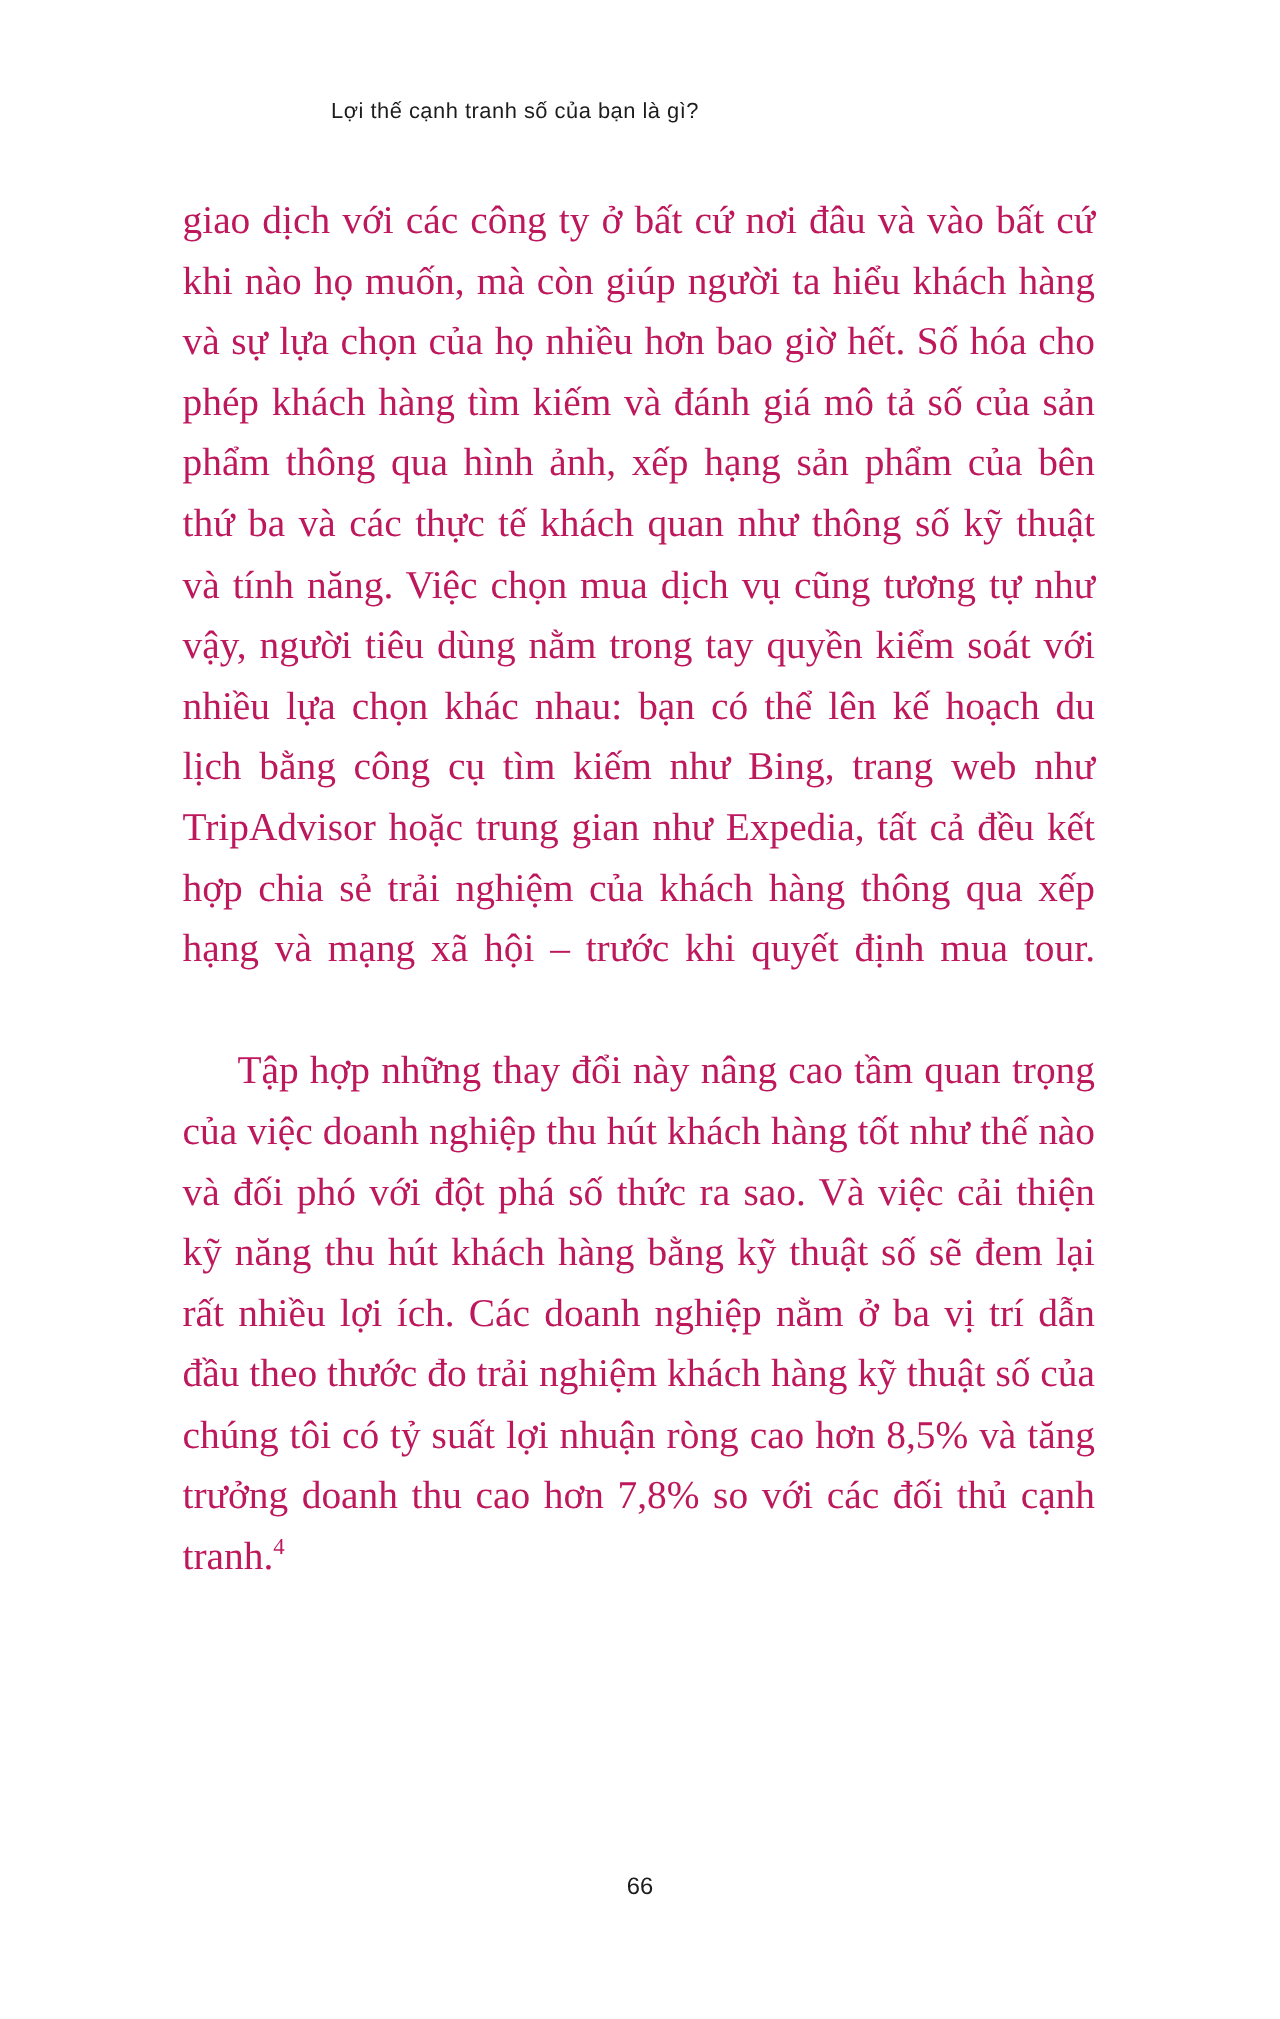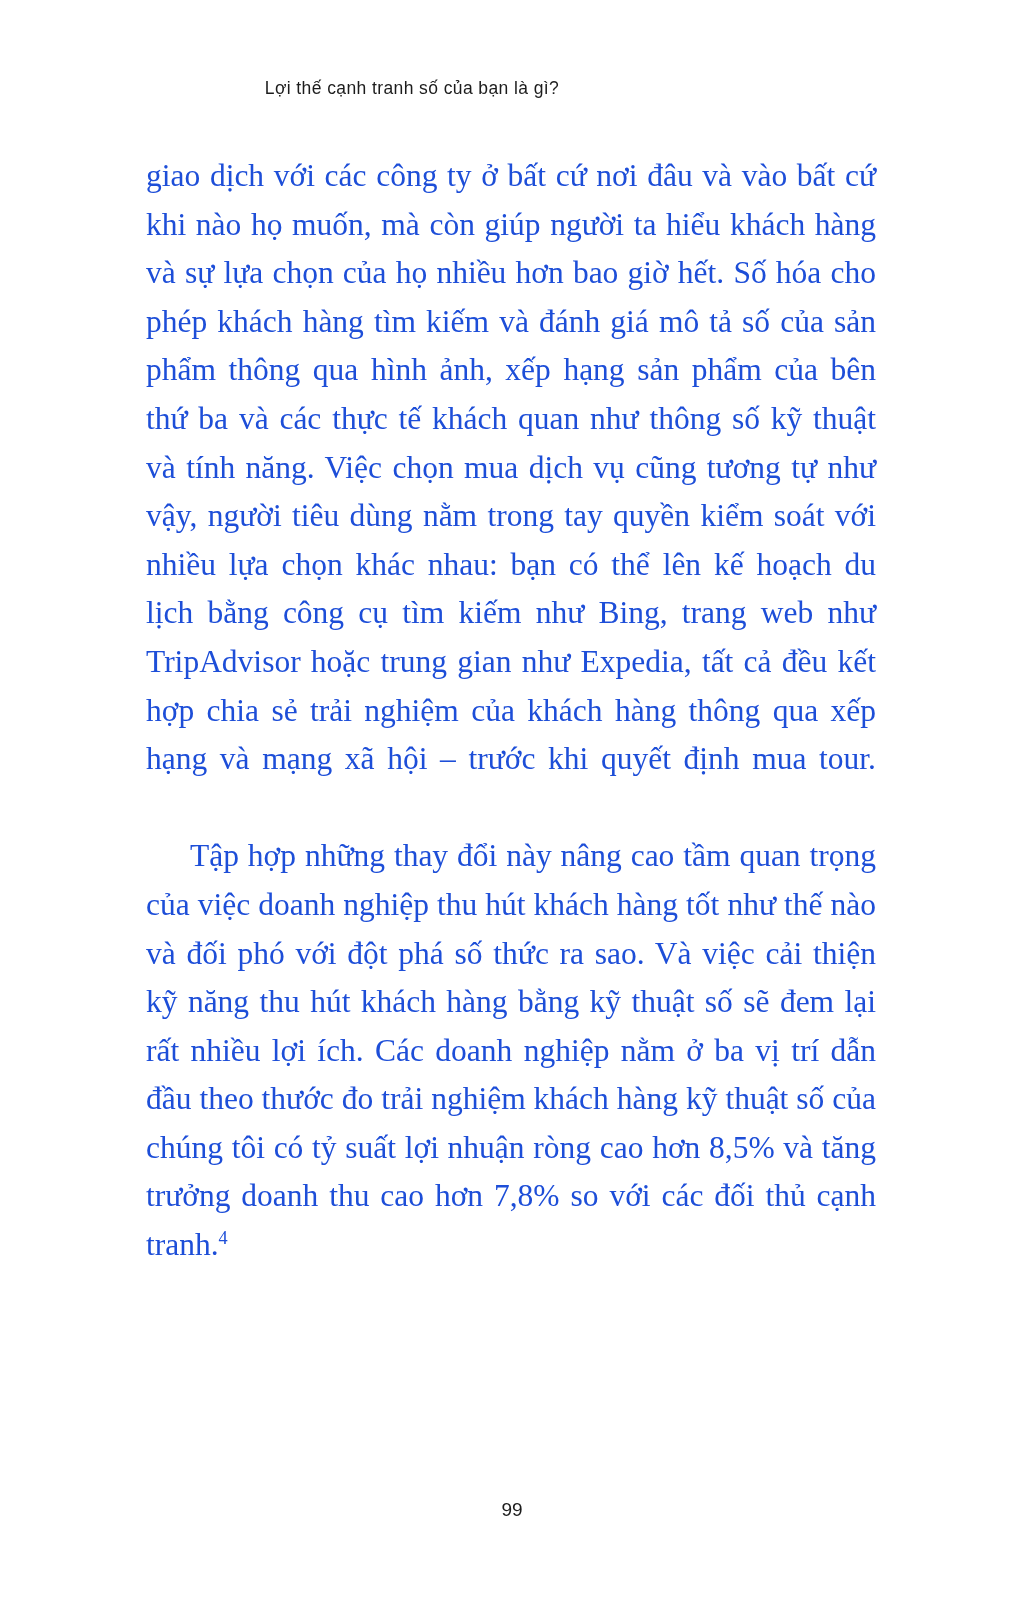--- a/index.html
+++ b/index.html
@@ -33,21 +33,21 @@
     top: 152px;
     left: 146px;
     width: 730px;
   }
   p.para {
     margin: 0;
     font-size: 31.5px;
     line-height: 48.6px;
     text-align: justify;
     text-justify: inter-word;
-    color: #1d4ed8;
+    color: #be185d;
     hyphens: none;
   }
   p.para.indent {
     text-indent: 44px;
   }
   
   p.para::after {
     content: "";
     display: inline-block;
     width: 100%;
@@ -77,15 +77,15 @@
 
   <div class="body-col">
 
     <p class="para">giao dịch với các công ty ở bất cứ nơi đâu và vào bất cứ khi nào họ muốn, mà còn giúp người ta hiểu khách hàng và sự lựa chọn của họ nhiều hơn bao giờ hết. Số hóa cho phép khách hàng tìm kiếm và đánh giá mô tả số của sản phẩm thông qua hình ảnh, xếp hạng sản phẩm của bên thứ ba và các thực tế khách quan như thông số kỹ thuật và tính năng. Việc chọn mua dịch vụ cũng tương tự như vậy, người tiêu dùng nằm trong tay quyền kiểm soát với nhiều lựa chọn khác nhau: bạn có thể lên kế hoạch du lịch bằng công cụ tìm kiếm như Bing, trang web như TripAdvisor hoặc trung gian như Expedia, tất cả đều kết hợp chia sẻ trải nghiệm của khách hàng thông qua xếp hạng và mạng xã hội – trước khi quyết định mua tour.</p>
 
     <p class="para indent"><span>Tập hợp những thay đổi này nâng cao tầm quan trọng của việc doanh nghiệp thu hút khách hàng tốt như thế nào và đối phó với đột phá số thức ra sao. Và việc cải thiện kỹ năng thu hút khách hàng bằng kỹ thuật số sẽ đem lại rất nhiều lợi ích. Các doanh nghiệp nằm ở ba vị trí dẫn đầu theo thước đo trải nghiệm khách hàng kỹ thuật số của chúng tôi có tỷ suất lợi nhuận ròng cao hơn 8,5% và tăng trưởng doanh thu cao hơn 7,8% so với các đối thủ cạnh tranh.</span><sup class="fnref">4</sup></p>
 
 
   </div>
 
-  <div class="folio">99</div>
+  <div class="folio">66</div>
 
 </div>
 
 </body></html>

